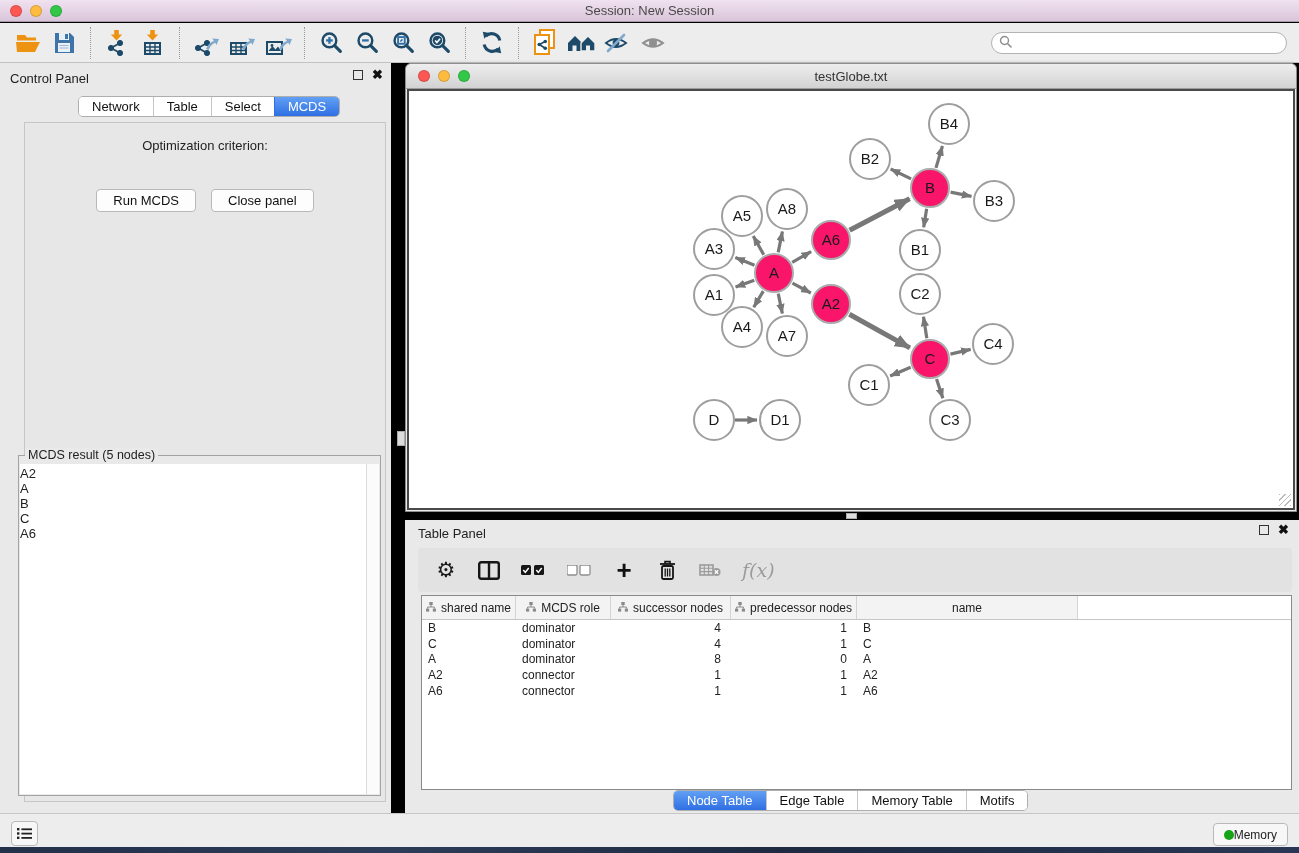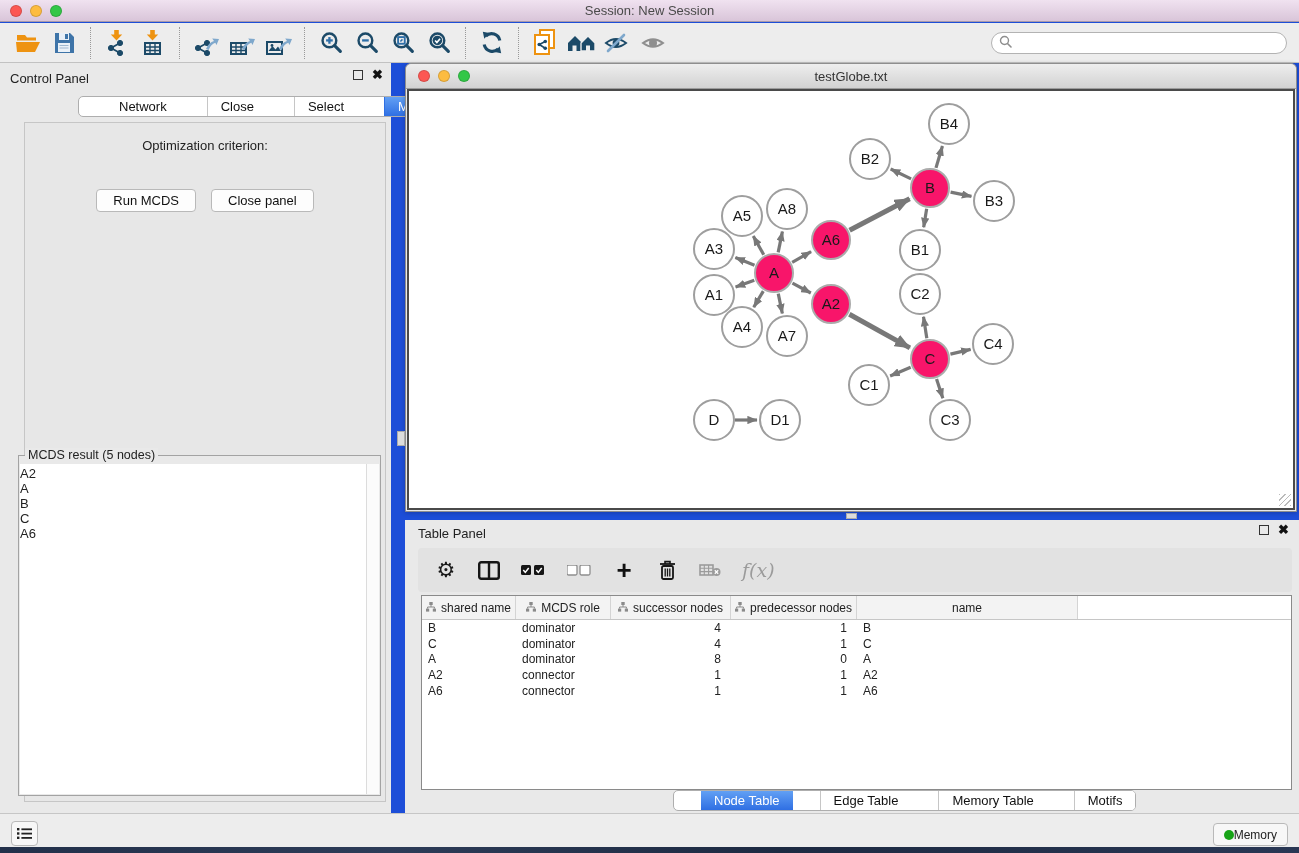--- a/index.html
+++ b/index.html
@@ -1,18 +1,18 @@
 <!DOCTYPE html>
 <html><head>
 <meta charset="utf-8">
 <style>
   * { margin:0; padding:0; box-sizing:border-box; }
   html,body { width:1299px; height:853px; }
   body { font-family:"Liberation Sans", sans-serif; font-size:13px; color:#222; }
-  #app { position:relative; width:1299px; height:853px; background:#1d4ed8; overflow:hidden; }
+  #app { position:relative; width:1299px; height:853px; background:#000000; overflow:hidden; }
 
   
   .titlebar { position:absolute; left:0; top:0; width:100%; height:22px;
     background:linear-gradient(#F0E2F0,#D9C5D9); border-bottom:1px solid #A99AA9; }
   .traffic { position:absolute; left:10px; top:5px; display:flex; gap:8px; }
   .light { width:12px; height:12px; border-radius:50%; border:1px solid rgba(0,0,0,.15); }
   .light.red{background:#FC5753}.light.yellow{background:#FDBC40}.light.green{background:#33C748}
   .titlebar .title-text { position:absolute; left:0; right:0; top:3px; text-align:center; color:#4A4A4A; }
 
   
@@ -25,21 +25,21 @@
   .search-box input { border:none; outline:none; flex:1; font:12px "Liberation Sans",sans-serif; background:transparent; }
 
   
   .control-panel { position:absolute; left:0; top:63px; width:391px; height:750px; background:#E9E9E9; }
   .cp-title { position:absolute; left:10px; top:8px; color:#222; }
   .panel-btns { position:absolute; right:8px; top:7px; display:flex; gap:9px; align-items:center; }
   .float-ico { width:10px; height:10px; border:1.6px solid #333; display:inline-block; }
   .close-ico { font-weight:bold; font-size:13px; color:#111; line-height:10px; }
 
   .seg { display:flex; height:21px; border:1px solid #AEAEAE; border-radius:5px; overflow:hidden; background:#fff; }
-  .seg .seg-item { padding:0 13px; display:flex; align-items:center; border-left:1px solid #C6C6C6; color:#111; background:#fff; white-space:nowrap;margin-left:27px; }
+  .seg .seg-item { padding:0 13px; display:flex; align-items:center; border-left:1px solid #C6C6C6; color:#111; background:#fff; white-space:nowrap; }
   .seg .seg-item:first-child { border-left:none; }
   .seg .seg-item.active { background:linear-gradient(#62A0F4,#2F6FE3); color:#fff; border-left-color:#2F6FE3; }
   .cp-tabs { position:absolute; left:78px; top:33px; }
 
   .cp-content { position:absolute; left:24px; top:59px; width:362px; height:680px;
     background:#E7E7E7; border:1px solid #C6C6C6; }
   .opt-label { text-align:center; margin-top:15px; }
   .criterion { position:absolute; left:19px; top:35px; width:312px; height:23px; background:#fff;
     border:1px solid #B1B1B1; border-radius:4px; display:flex; align-items:center; }
   .criterion .val { flex:1; padding-left:8px; white-space:nowrap; overflow:hidden; }
@@ -280,21 +280,21 @@
   </div>
 
   <div class="control-panel">
     <div class="cp-title">Control Panel</div>
     <div class="panel-btns">
       <span class="float-ico"></span>
       <span class="close-ico">✖</span>
     </div>
     <div class="seg cp-tabs" id="cp-tabs">
         <span class="seg-item">Network</span>
-        <span class="seg-item">Close</span>
+        <span class="seg-item">Table</span>
         <span class="seg-item">Select</span>
         <span class="seg-item active">MCDS</span>
       </div>
 
     <div class="cp-content">
       <div class="opt-label">Optimization criterion:</div>
       <div class="btn-row">
         <div class="btn">Run MCDS</div>
         <div class="btn">Close panel</div>
       </div>

